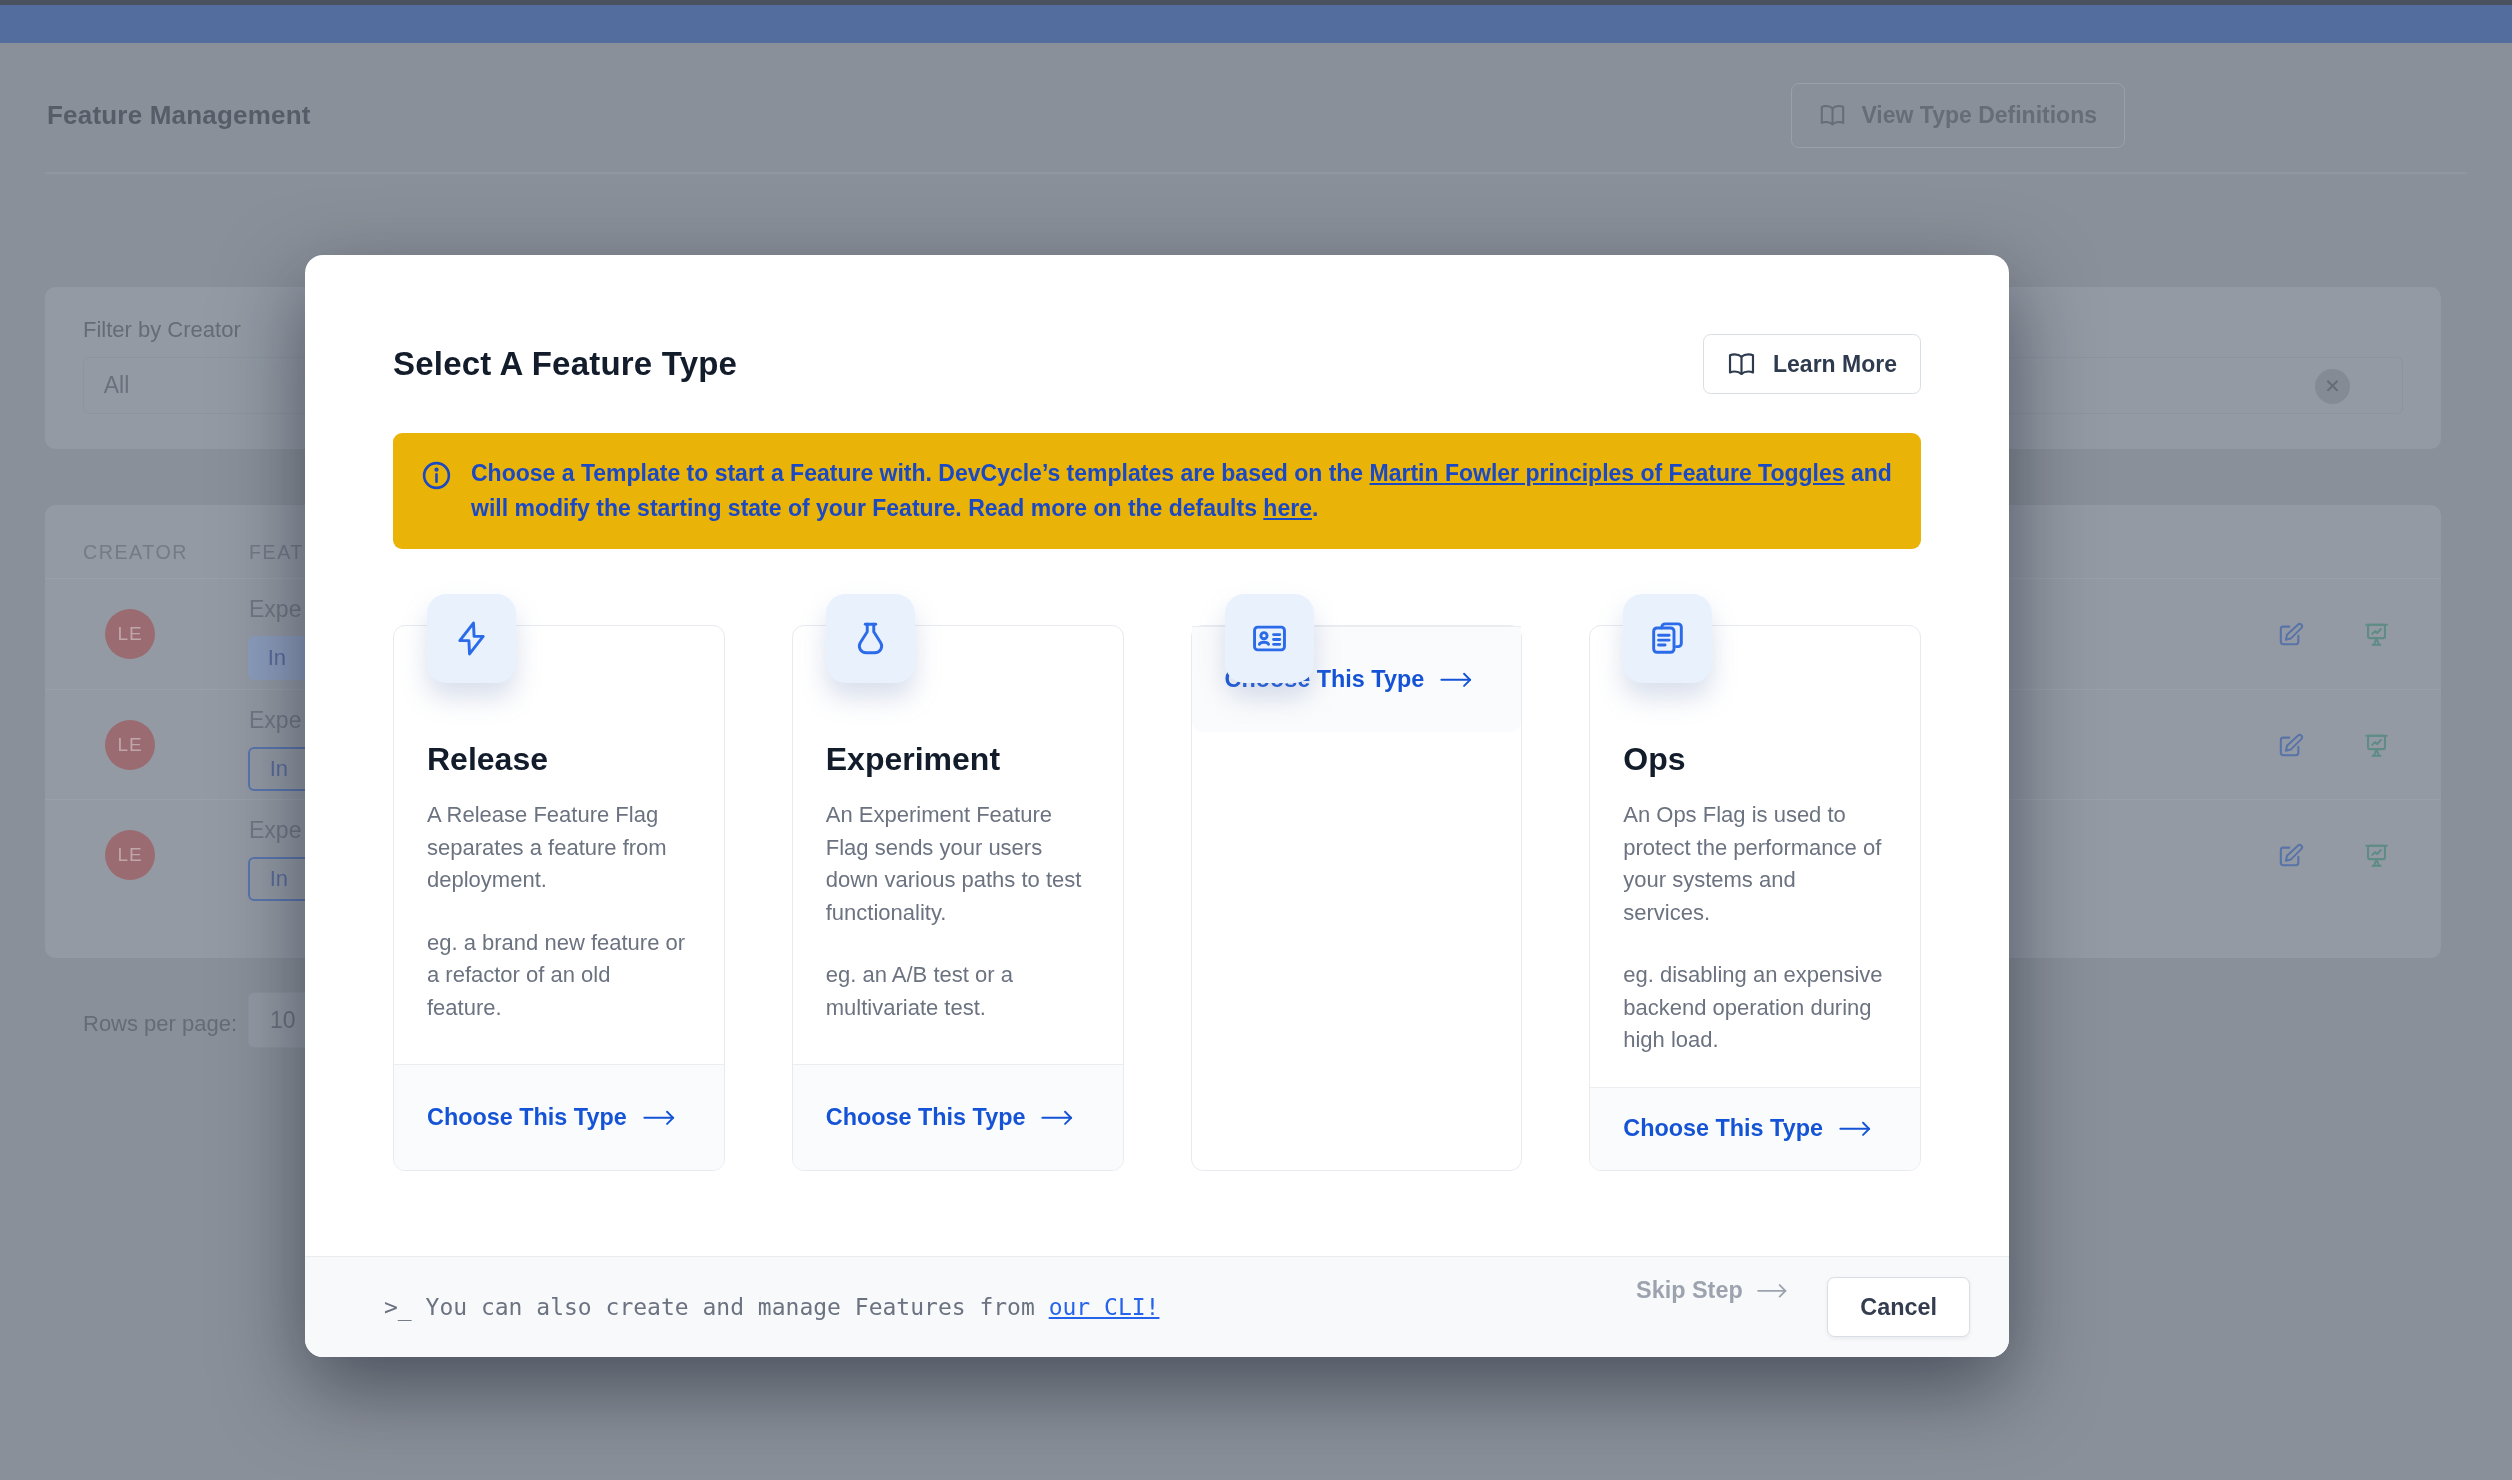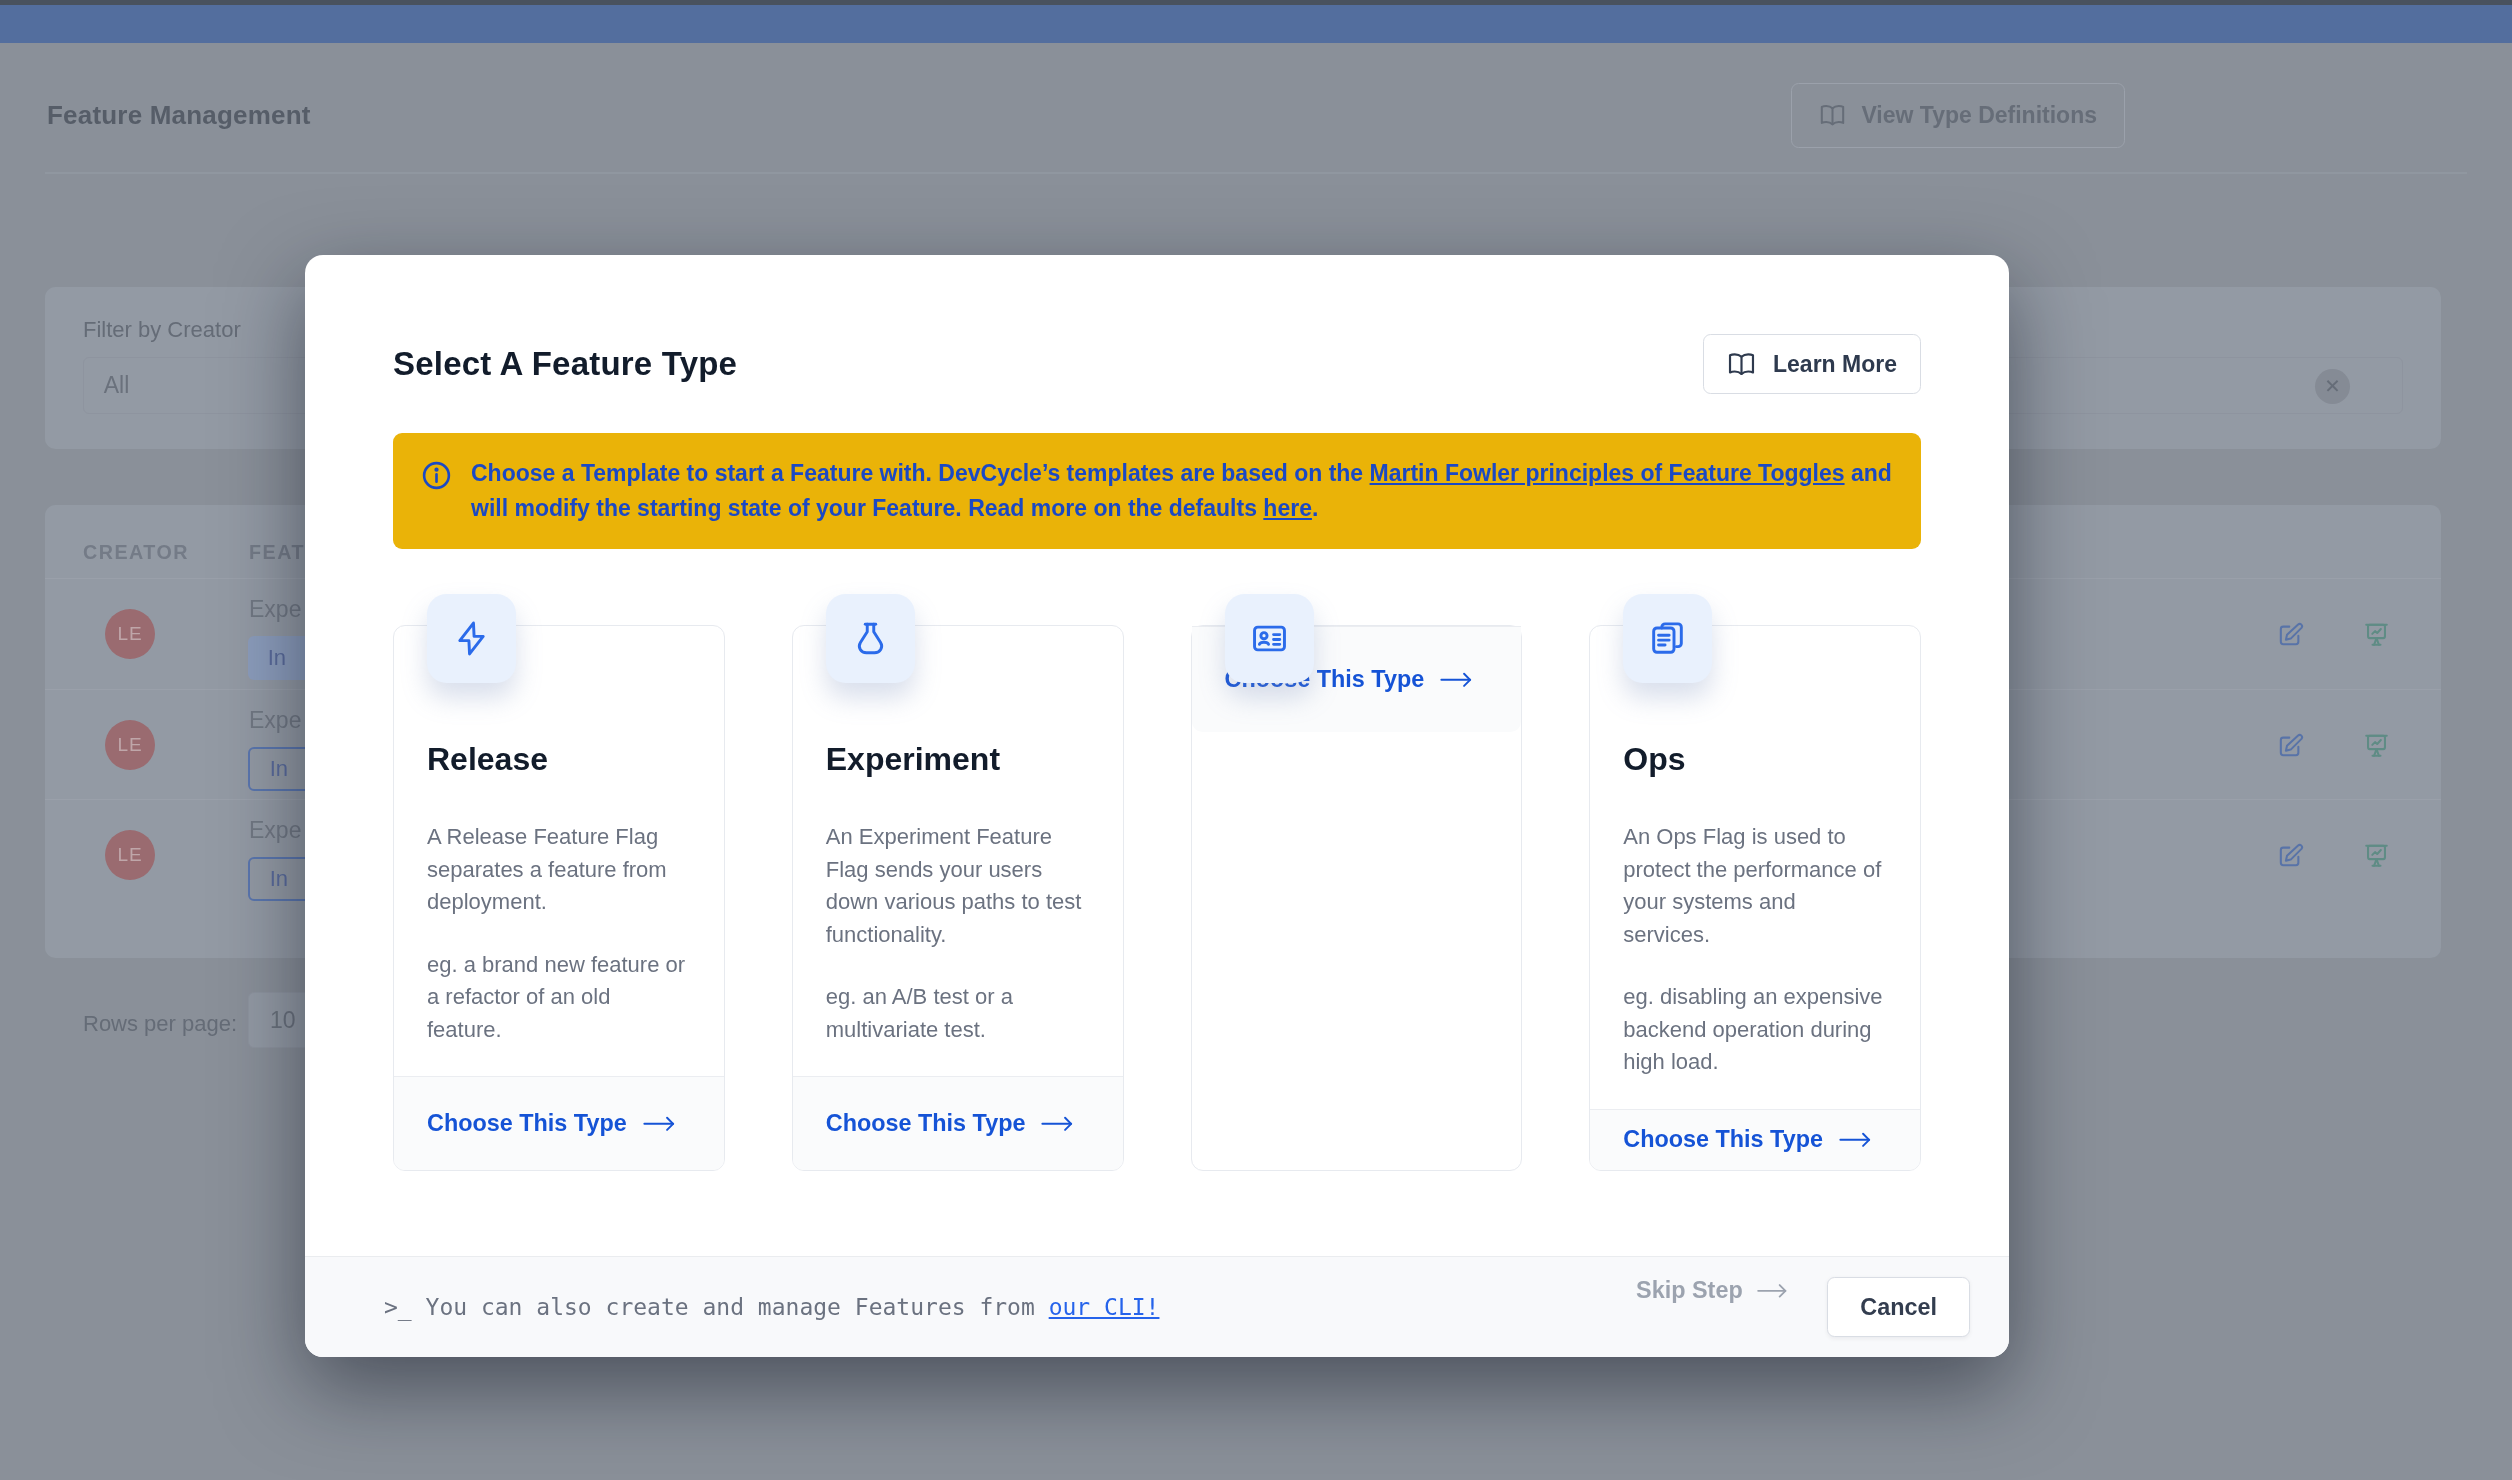--- a/index.html
+++ b/index.html
@@ -19,21 +19,21 @@
   .btn-create { right:73px; background:#5A7AB5; color:#B2C0D9; border:none; }
   .hdr-divider { position:absolute; left:45px; right:45px; top:172px; height:1.5px; background:#969CA6; opacity:.55; }
 
   .filter-card { position:absolute; left:45px; top:287px; width:2396px; height:162px; background:#939AA4; border-radius:10.6px; }
   .filter-label { position:absolute; left:38px; top:30px; font-size:22px; color:#656C77; font-weight:400; }
   .filter-select { position:absolute; left:38px; top:70px; width:325px; height:57px; border:1.5px solid #8E949F; border-radius:6px; font-size:23px; color:#6A717C; display:flex; align-items:center; padding-left:19.7px; }
   .filter-search { position:absolute; right:38px; top:70px; width:590px; height:57px; border:1.5px solid #8E949F; border-radius:6px; }
   .clear-btn { position:absolute; right:91px; top:82px; width:35px; height:35px; border-radius:50%; background:#858B95; color:#666D78; font-size:19.7px; display:flex; align-items:center; justify-content:center; }
 
   .table-card { position:absolute; left:45px; top:505px; width:2396px; height:453px; background:#939AA4; border-radius:10.6px; }
-  .th { position:absolute; top:36px; font-size:19.7px; font-weight:700; letter-spacing:1.5px; color:#747B87; }
+  .th { position:absolute; top:36px; font-size:19.7px; font-weight:400; letter-spacing:1.5px; color:#747B87; }
   .th-creator { left:38px; }
   .th-feature { left:204px; }
   .trow { position:absolute; left:0; width:2396px; height:110px; border-top:1.5px solid #9AA0AA; }
   .trow-0 { top:73px; } .trow-1 { top:184px; } .trow-2 { top:294px; }
   .avatar { position:absolute; left:60px; top:30px; width:50px; height:50px; border-radius:50%; background:#9A6B70; color:#BFA6A9; font-size:19px; display:flex; align-items:center; justify-content:center; letter-spacing:0.8px; }
   .row-feature { position:absolute; left:204px; top:16.6px; font-size:23px; color:#717883; }
   .row-badge { position:absolute; left:203px; top:57px; width:113px; height:44px; border-radius:6px; font-size:22px; color:#5A6B9B; display:flex; align-items:center; padding-left:19.7px; }
   .badge-filled { background:#8C9DBC; }
   .badge-outline { border:2.3px solid #5A76AE; background:transparent; }
   .row-icon { position:absolute; top:41px; width:29px; height:29px; }
@@ -51,21 +51,21 @@
 
   .banner { margin:39px 88px 0; background:#eab308; border-radius:9px; padding:23px 27px; display:flex; gap:18px; align-items:flex-start; }
   .banner-text { font-size:23px; line-height:35px; color:#1B49C4; font-weight:600; }
   .banner-text a { color:#1B49C4; text-decoration:underline; }
   .info-glyph { flex:0 0 auto; margin-top:3px; }
 
   .cards { margin:76px 88px 0; display:grid; grid-template-columns:repeat(4,1fr); gap:67px; }
   .card { position:relative; border:1.5px solid #E7EAEF; border-radius:12px; height:546px; background:#fff; display:flex; flex-direction:column; }
   .card-badge { position:absolute; top:-32px; left:33px; width:89px; height:89px; background:#E9F1FD; border-radius:19.7px; display:flex; align-items:center; justify-content:center; box-shadow:0 15px 26px rgba(120,140,185,.28); }
   .card-body { padding:115px 33px 0; flex:1; }
-  .card-title { font-size:32px; font-weight:700; color:#121C2B; margin-bottom:43px; }
+  .card-title { font-size:32px; font-weight:700; color:#121C2B; margin-bottom:21px; }
   .card-text { font-size:22px; line-height:32.5px; color:#6B7280; margin-bottom:30px; }
   .card-footer { border-top:1.5px solid #EBEDF1; background:#FAFBFC; height:106px; display:flex; align-items:center; padding:0 33px; border-radius:0 0 10.6px 10.6px; }
   .choose-link { display:flex; align-items:center; gap:15px; color:#1553D6; font-size:23.4px; font-weight:600; cursor:pointer; }
 
   .modal-footer { margin-top:auto; background:#F8F9FB; border-top:1.5px solid #EAECEF; height:101px; border-radius:0 0 18px 18px; display:flex; align-items:center; justify-content:space-between; padding:0 39px 0 79px; }
   .cli-text { font-family:"DejaVu Sans Mono", monospace; font-size:23px; color:#6B7280; }
   .cli-text a { color:#2563EB; text-decoration:underline; }
   .footer-right { display:flex; align-items:flex-start; gap:38px; }
   .skip-link { display:flex; align-items:center; gap:13.6px; color:#9CA3AF; font-size:23.4px; font-weight:600; }
   .cancel-btn { background:#fff; border:1.5px solid #D9DDE4; border-radius:7.6px; height:60px; padding:0 32px; font-size:23.4px; font-weight:600; color:#333D4F; box-shadow:0 1.5px 4.5px rgba(16,24,40,.06); }

